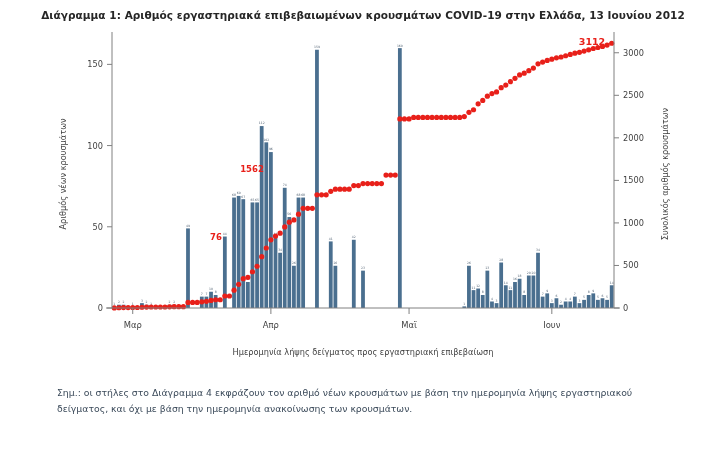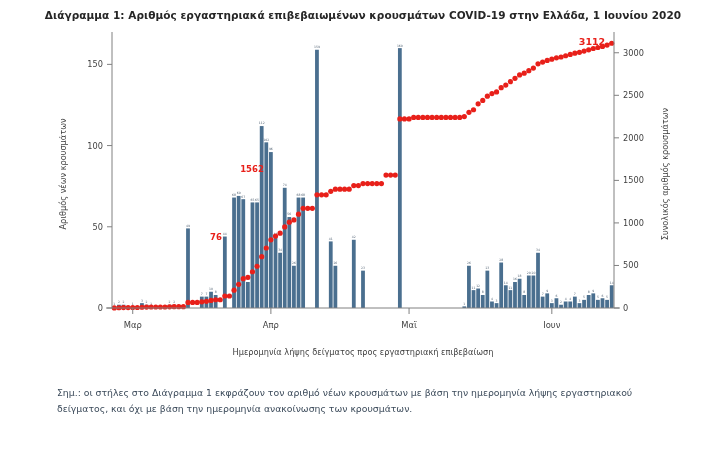--- a/index.html
+++ b/index.html
@@ -24,21 +24,21 @@
   .bar-lbl{font-size:3.1px;fill:#5a6a7a;}
   .red-lbl{font-size:8.5px;fill:#e8201a;font-weight:bold;}
   .red-lbl-big{font-size:9.5px;fill:#e8201a;font-weight:bold;}
   .xcat{font-size:8.4px;fill:#3f3f3f;}
 </style>
 </head>
 <body>
 
 <div id="chart-root">
 
-  <div id="chart-title">Διάγραμμα 1: Αριθμός εργαστηριακά επιβεβαιωμένων κρουσμάτων COVID-19 στην Ελλάδα, 1 Ιουνίου 2020</div>
+  <div id="chart-title">Διάγραμμα 1: Αριθμός εργαστηριακά επιβεβαιωμένων κρουσμάτων COVID-19 στην Ελλάδα, 13 Ιουνίου 2012</div>
 
   <div id="plot-wrap">
     <svg id="chart-svg" width="726" height="380" viewBox="0 0 726 380">
       <g id="g-bars">
           <rect x="112.41" y="306.38" width="3.78" height="1.62" fill="#4a6f8f"></rect>
           <rect x="117.02" y="304.75" width="3.78" height="3.25" fill="#4a6f8f"></rect>
           <rect x="121.63" y="304.75" width="3.78" height="3.25" fill="#4a6f8f"></rect>
           <rect x="130.84" y="306.38" width="3.78" height="1.62" fill="#4a6f8f"></rect>
           <rect x="140.05" y="303.13" width="3.78" height="4.87" fill="#4a6f8f"></rect>
           <rect x="144.65" y="304.75" width="3.78" height="3.25" fill="#4a6f8f"></rect>
@@ -329,15 +329,15 @@
           <text x="363" y="355" class="axis-title" text-anchor="middle">Ημερομηνία λήψης δείγματος προς εργαστηριακή επιβεβαίωση</text>
         </g>
       <g id="g-annotations">
           <text x="592" y="45" text-anchor="middle" class="red-lbl-big">3112</text>
           <text x="252" y="172" text-anchor="middle" class="red-lbl">1562</text>
           <text x="216" y="240" text-anchor="middle" class="red-lbl">76</text>
         </g>
     </svg>
   </div>
 
-  <div id="footnote">Σημ.: οι στήλες στο Διάγραμμα 1 εκφράζουν τον αριθμό νέων κρουσμάτων με βάση την ημερομηνία λήψης εργαστηριακού δείγματος, και όχι με βάση την ημερομηνία ανακοίνωσης των κρουσμάτων.</div>
+  <div id="footnote">Σημ.: οι στήλες στο Διάγραμμα 4 εκφράζουν τον αριθμό νέων κρουσμάτων με βάση την ημερομηνία λήψης εργαστηριακού δείγματος, και όχι με βάση την ημερομηνία ανακοίνωσης των κρουσμάτων.</div>
 
 </div>
 
 </body></html>

